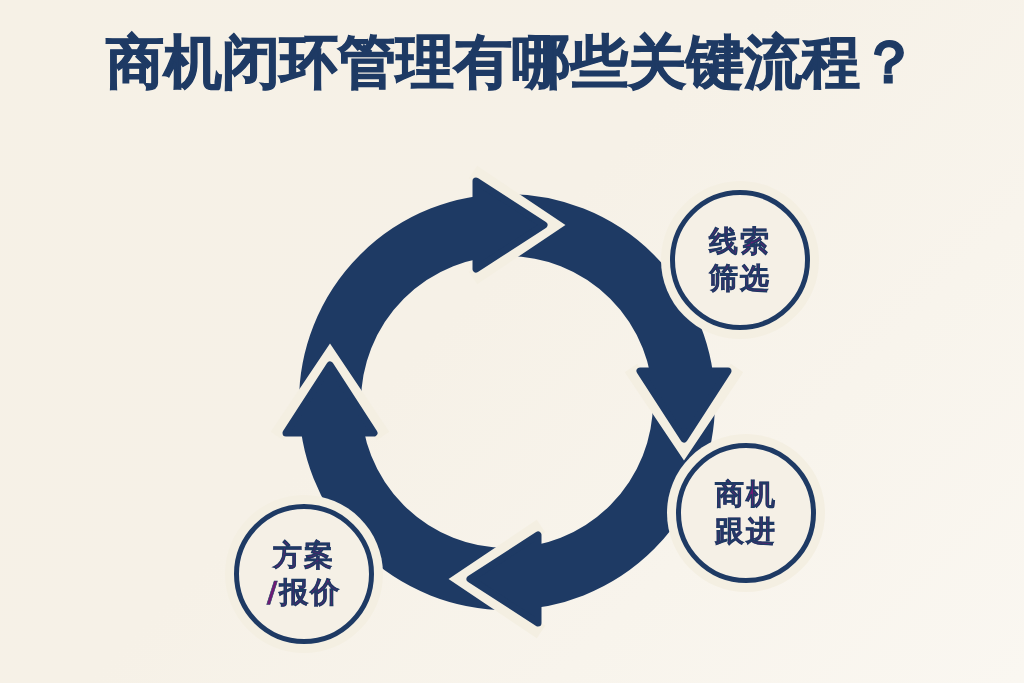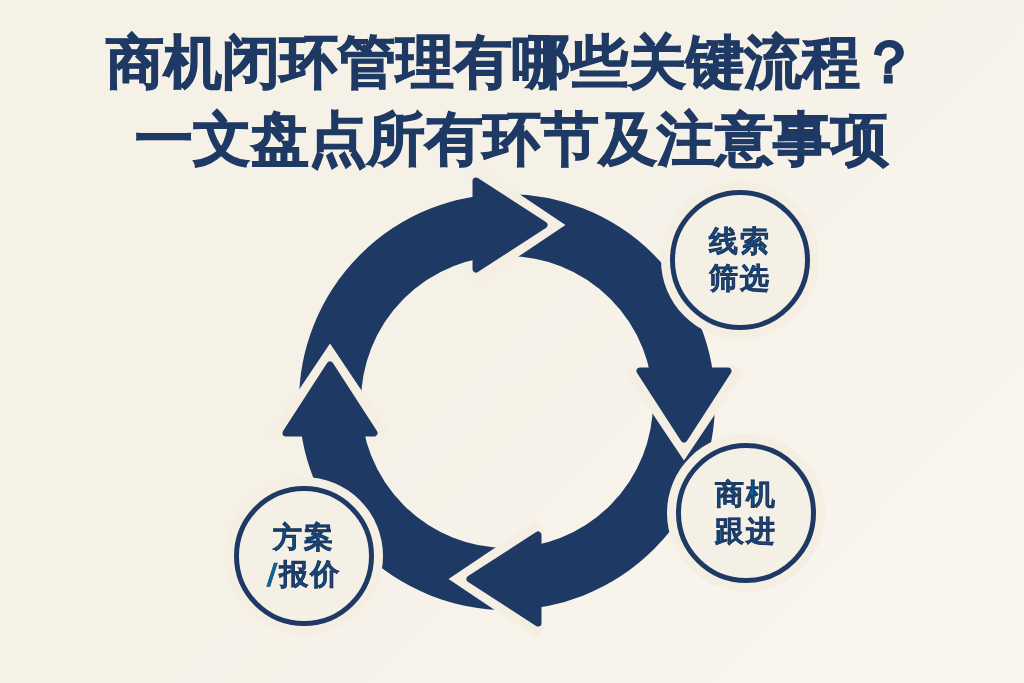--- a/index.html
+++ b/index.html
@@ -42,42 +42,41 @@
     position: absolute;
     box-sizing: border-box;
     border: 5px solid #1e3a64;
     border-radius: 50%;
     background: #f5f0e6;
     box-shadow: 0 0 0 9px #f4efe2;
     display: flex;
     flex-direction: column;
     align-items: center;
     justify-content: center;
-    color: #0369a1;
+    color: #701a75;
     font-weight: 800;
     font-size: 29px;
     line-height: 37px;
     letter-spacing: 2px;
     -webkit-text-stroke: 0.6px #1e3a64;
     text-align: center;
   }
   .node-line { white-space: nowrap; }
   .node-lead       { left: 670px; top: 190px; width: 140px; height: 140px; }
   .node-follow     { left: 676px; top: 443px; width: 140px; height: 140px; text-align: center; }
-  .node-proposal   { left: 234px; top: 486px; width: 140px; height: 140px; }
+  .node-proposal   { left: 234px; top: 504px; width: 140px; height: 140px; }
   .node-review     { left: 209px; top: 237px; width: 144px; height: 144px; }
 </style>
 </head>
 <body>
 
 <div class="stage">
 
   <header class="title">
     <div>商机闭环管理有哪些关键流程？</div>
-    <div>一文盘点所有环节及注意事项</div>
   </header>
 
   <svg class="cycle-svg" viewBox="0 0 1024 683" aria-hidden="true">
     <g transform="translate(507,402)">
 
       <circle r="177" fill="none" stroke-width="62" stroke="#1e3a64"></circle>
 
       <g transform="rotate(0)">
         <path d="M -34 -230 L 45 -177 L -34 -124" fill="none" stroke-width="15" stroke="#f4efe2"></path>
         <path d="M -31 -221 L 37 -177 L -31 -133 Z" stroke-width="7" stroke-linejoin="round" stroke="#1e3a64" fill="#1e3a64"></path>

